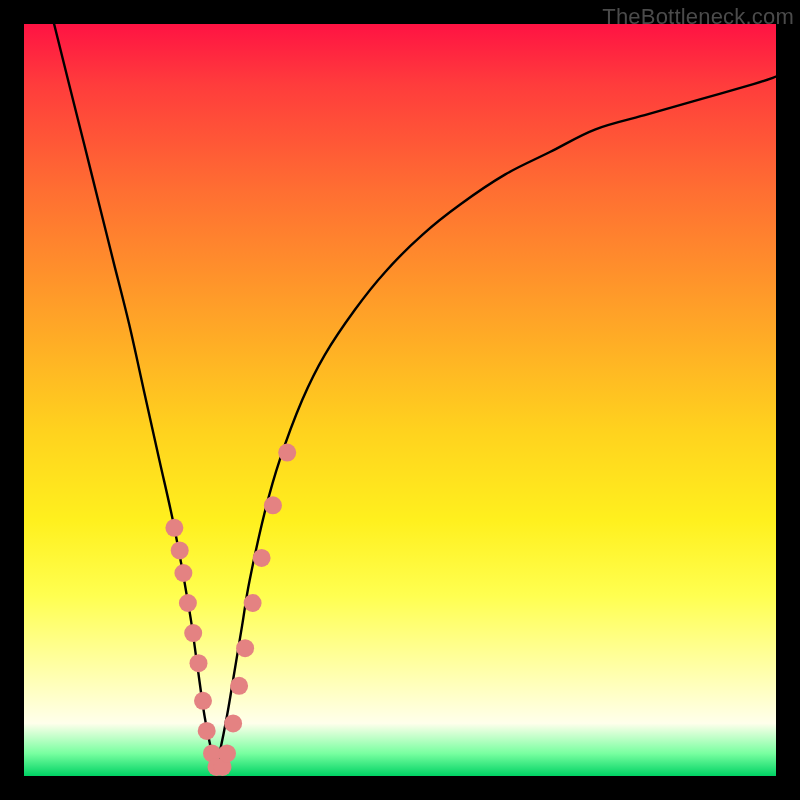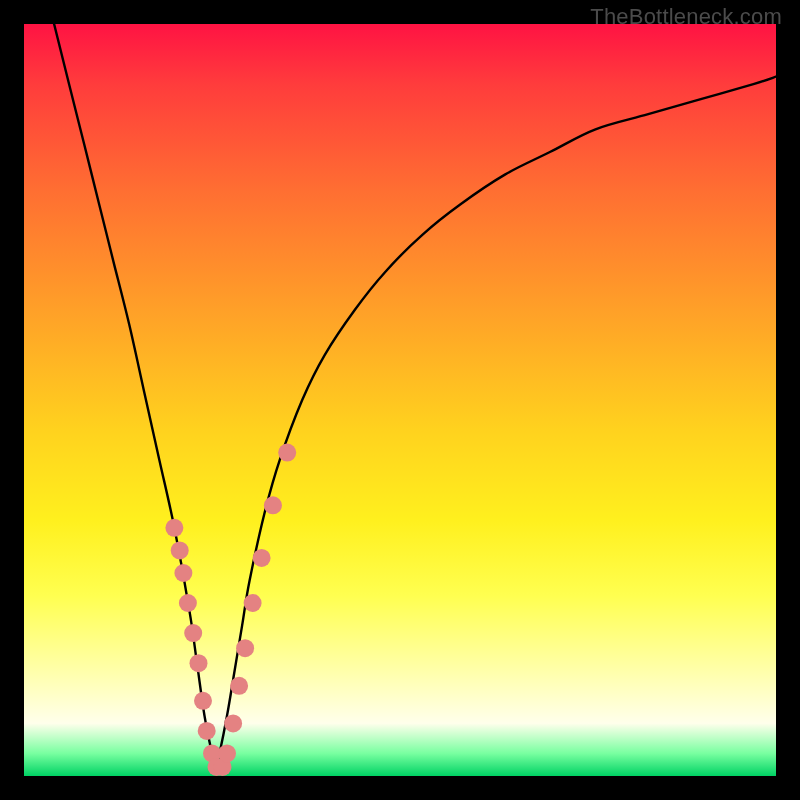--- a/index.html
+++ b/index.html
@@ -27,21 +27,21 @@
       rgb(255,255,80) 76%,
       rgb(255,255,170) 86%,
       rgb(255,255,235) 93%,
       rgb(120,255,160) 97%,
       rgb(0,210,100) 100%
     );
   }
   .watermark {
     position: absolute;
     top: 4px;
-    right: 18px;
+    right: 6px;
     color: #4b4b4b;
     font-size: 22px;
     font-weight: 500;
     letter-spacing: 0.2px;
     z-index: 20;
   }
   svg.curve {
     position: absolute;
     left: 0;
     top: 0;

